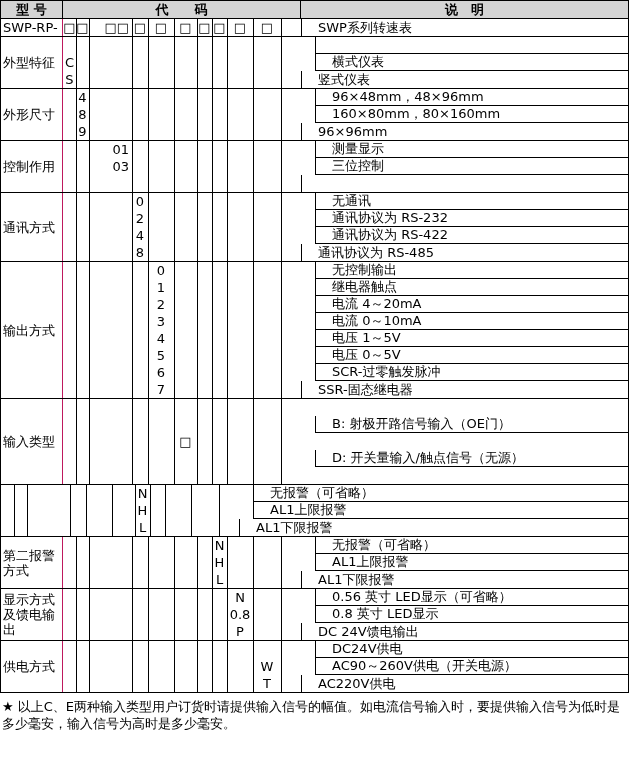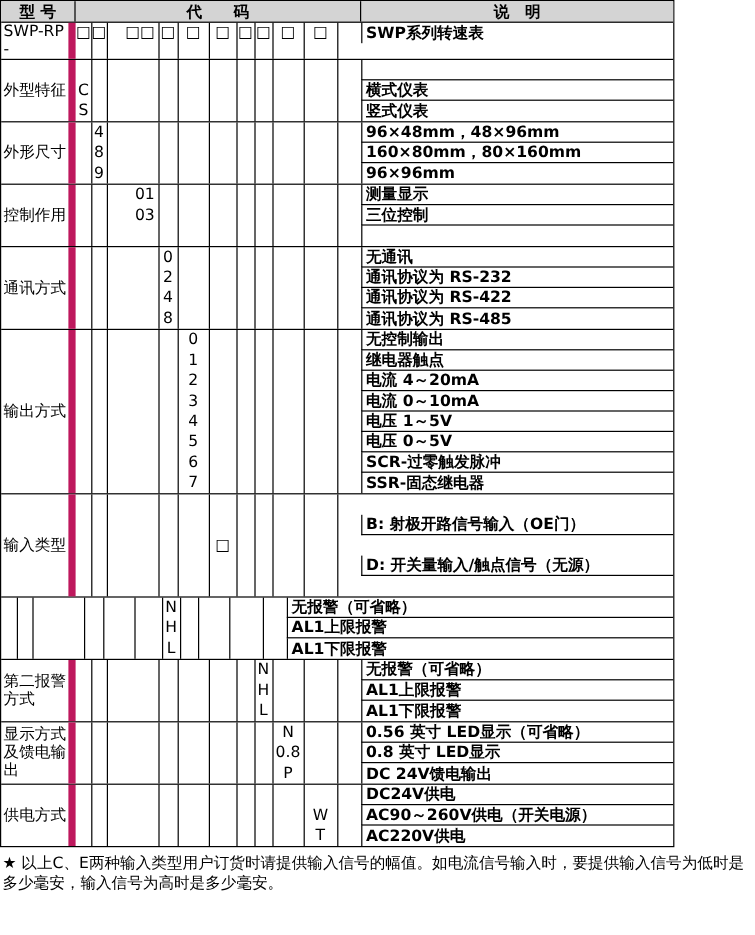--- a/index.html
+++ b/index.html
@@ -5,34 +5,34 @@
   * { box-sizing: border-box; margin: 0; padding: 0; }
   html, body { background: #ffffff; }
   body {
     width: 629px;
     font-family: "DejaVu Sans", "Liberation Sans", sans-serif;
     font-size: 13px;
     color: #000;
   }
   .sheet { width: 629px; }
 
-  .tbl { width: 562px; border: 1px solid #000; }
+  .tbl { width: 629px; border: 1px solid #000; }
 
   
   .hdr { display: flex; height: 18px; background: #d4d4d4; border-bottom: 1px solid #000; }
   .hdr > div { display: flex; align-items: center; justify-content: center; font-weight: bold; }
   .h-model { width: 62px; border-right: 1px solid #000; }
   .h-code  { width: 238px; border-right: 1px solid #000; }
   .h-desc  { flex: 1; text-align: right; }
 
   
   .cat { display: flex; border-bottom: 1px solid #000; }
   .cat:last-child { border-bottom: none; }
   .lbl {
-    width: 62px; border-right: 6px solid #be185d;
+    width: 62px; border-right: 1px solid #be185d;
     display: flex; align-items: center;
     padding: 0 2px; line-height: 15px; word-break: break-all;
   }
   .body {
     flex: 1; position: relative;
     
     background-image:
       linear-gradient(#000,#000), linear-gradient(#000,#000), linear-gradient(#000,#000),
       linear-gradient(#000,#000), linear-gradient(#000,#000), linear-gradient(#000,#000),
       linear-gradient(#000,#000), linear-gradient(#000,#000), linear-gradient(#000,#000),
@@ -54,24 +54,24 @@
   .c3 { left: 69px;  width: 16px; }
   .c4 { left: 85px;  width: 26px; }
   .c5 { left: 111px; width: 23px; }
   .c6 { left: 134px; width: 15px; }
   .c7 { left: 149px; width: 15px; }
   .c8 { left: 164px; width: 26px; }
   .c9 { left: 190px; width: 28px; }
 
   .desc {
     flex: 1; border-left: 1px solid #000;
-    padding-left: 3px; display: flex; align-items: center;
-    white-space: nowrap; overflow: hidden; font-weight: bold;
-  }
-  .line:not(:last-child) .desc { border-bottom: 1px solid #000; }
+    padding-left: 16px; display: flex; align-items: center;
+    white-space: nowrap; overflow: hidden;
+  }
+  .line:not(:last-child) .desc { border-bottom: 1px solid #000; margin-left: 14px; }
 
   
   .notes { padding: 5px 2px 0 2px; line-height: 17px; }
   .notes p { margin: 0; }
 </style>
 </head>
 <body>
 
 <div class="sheet">
   <div class="tbl">

